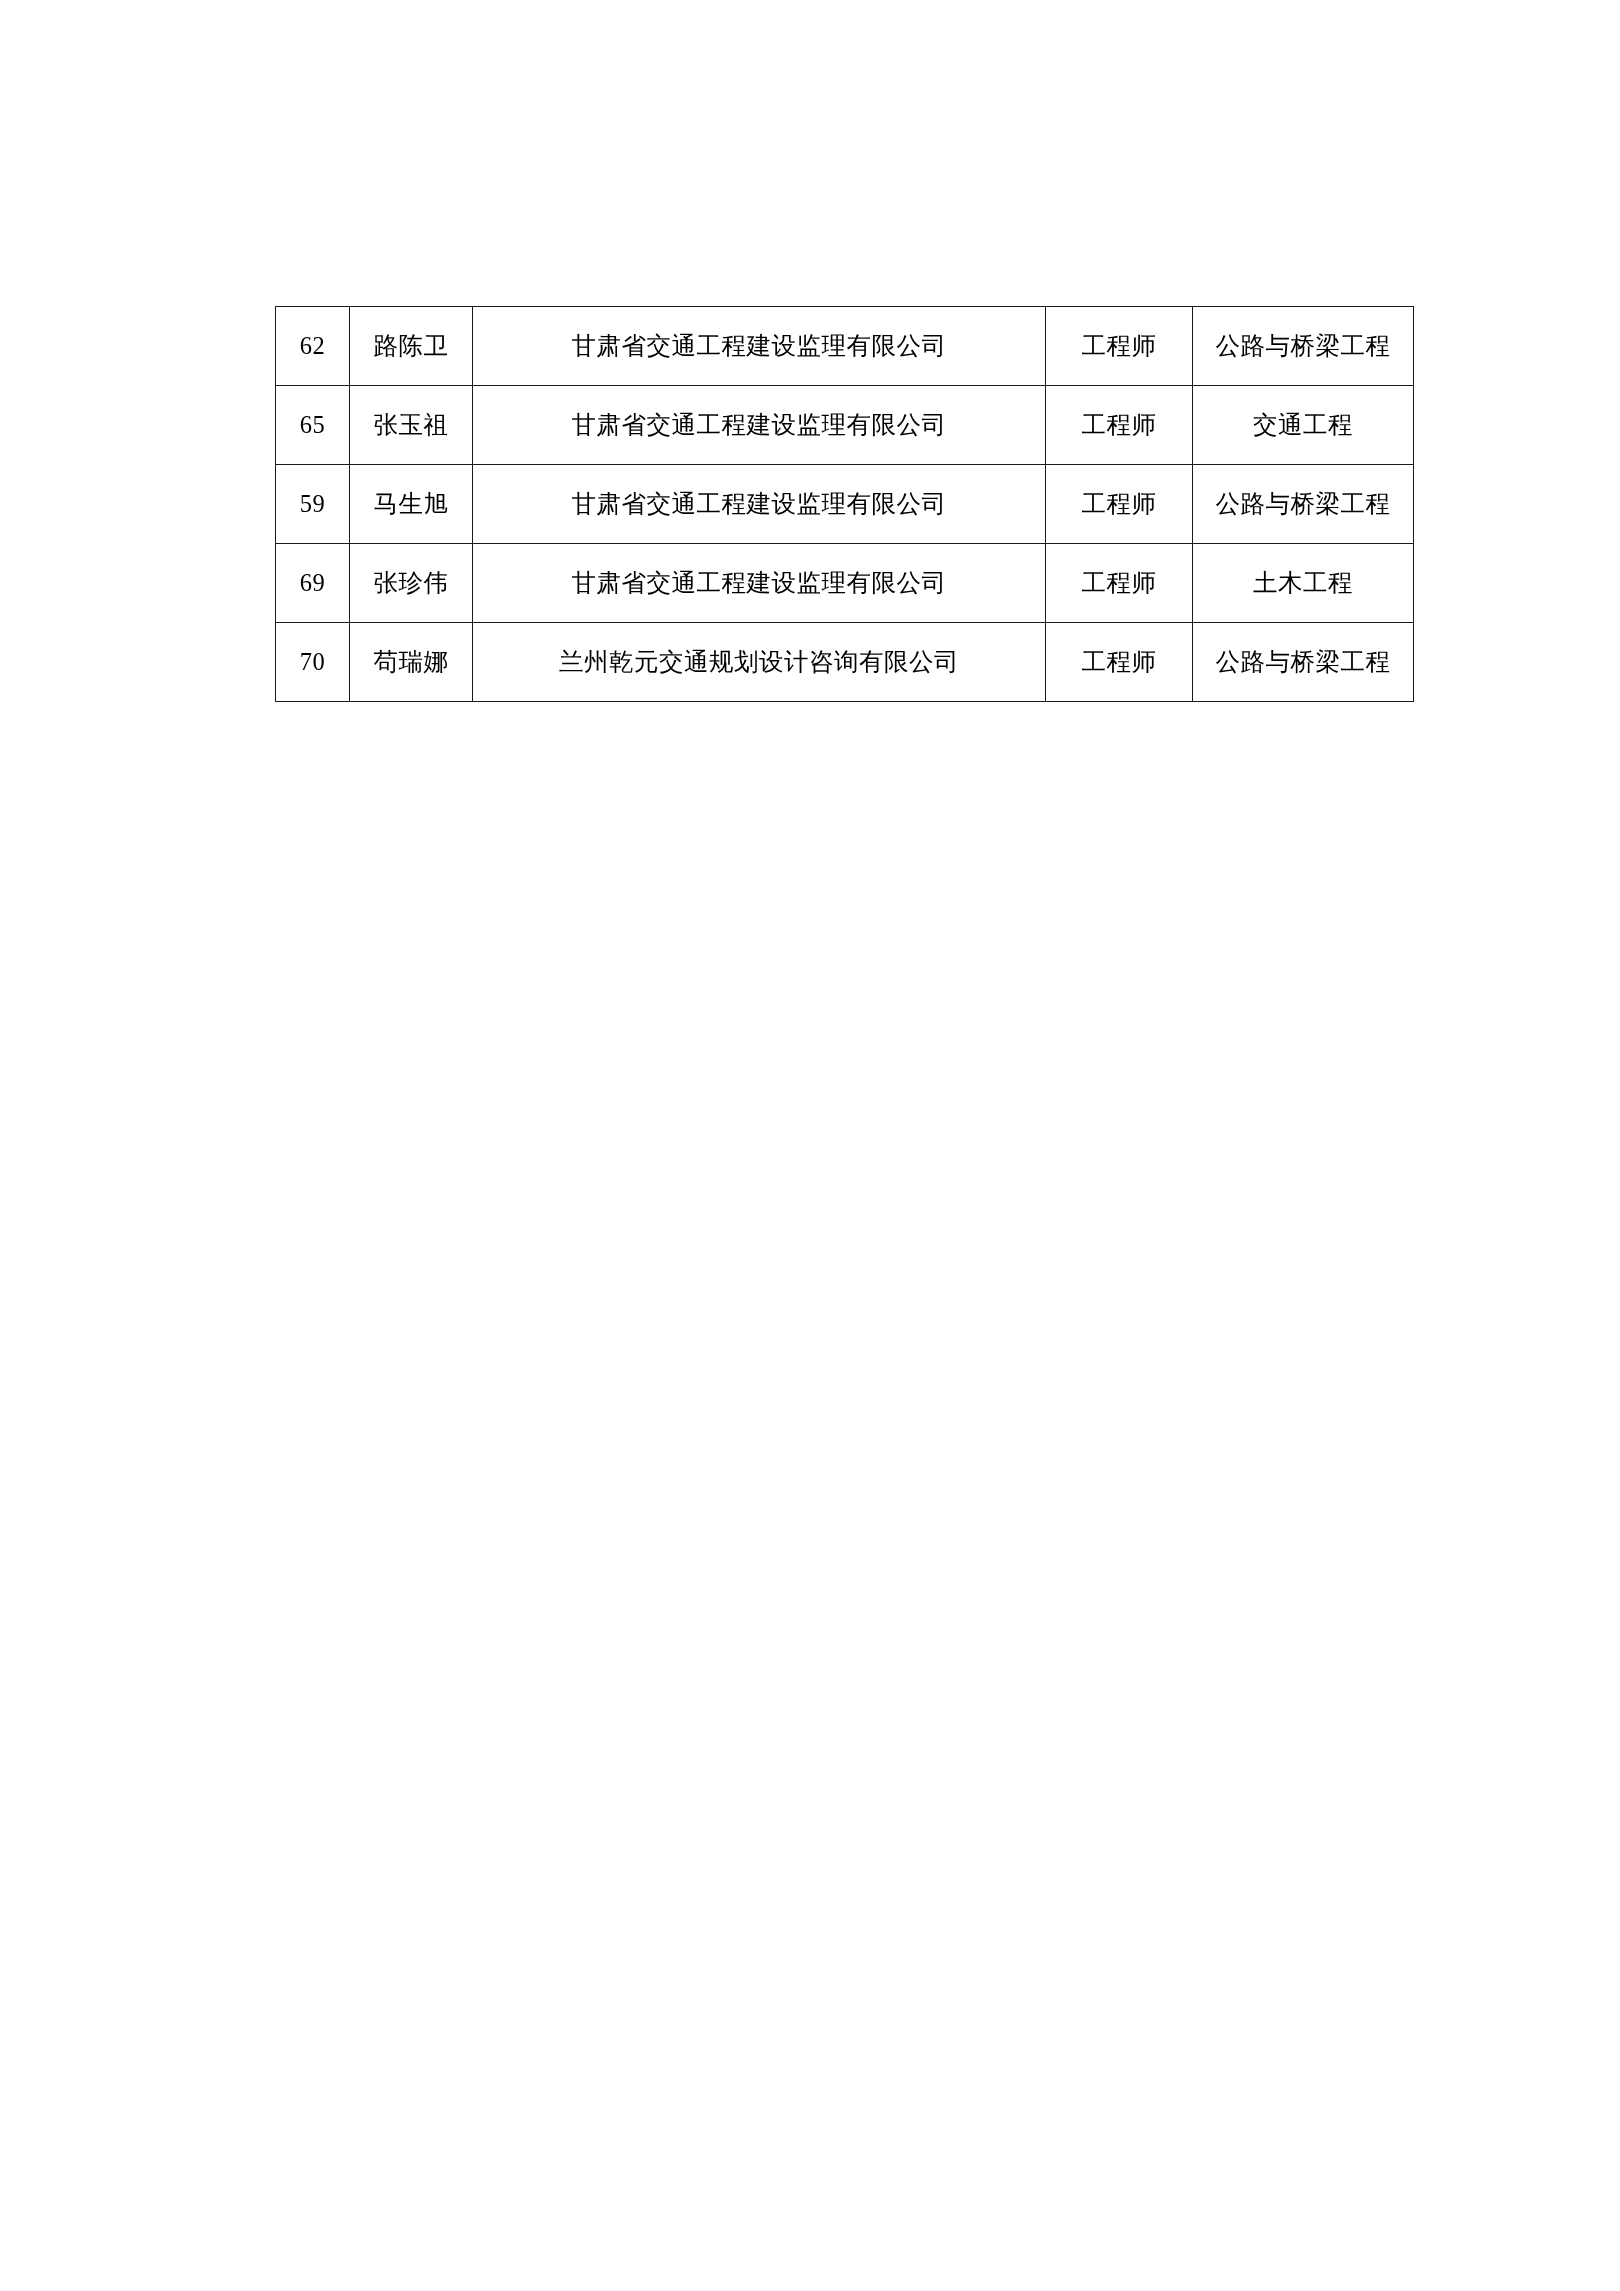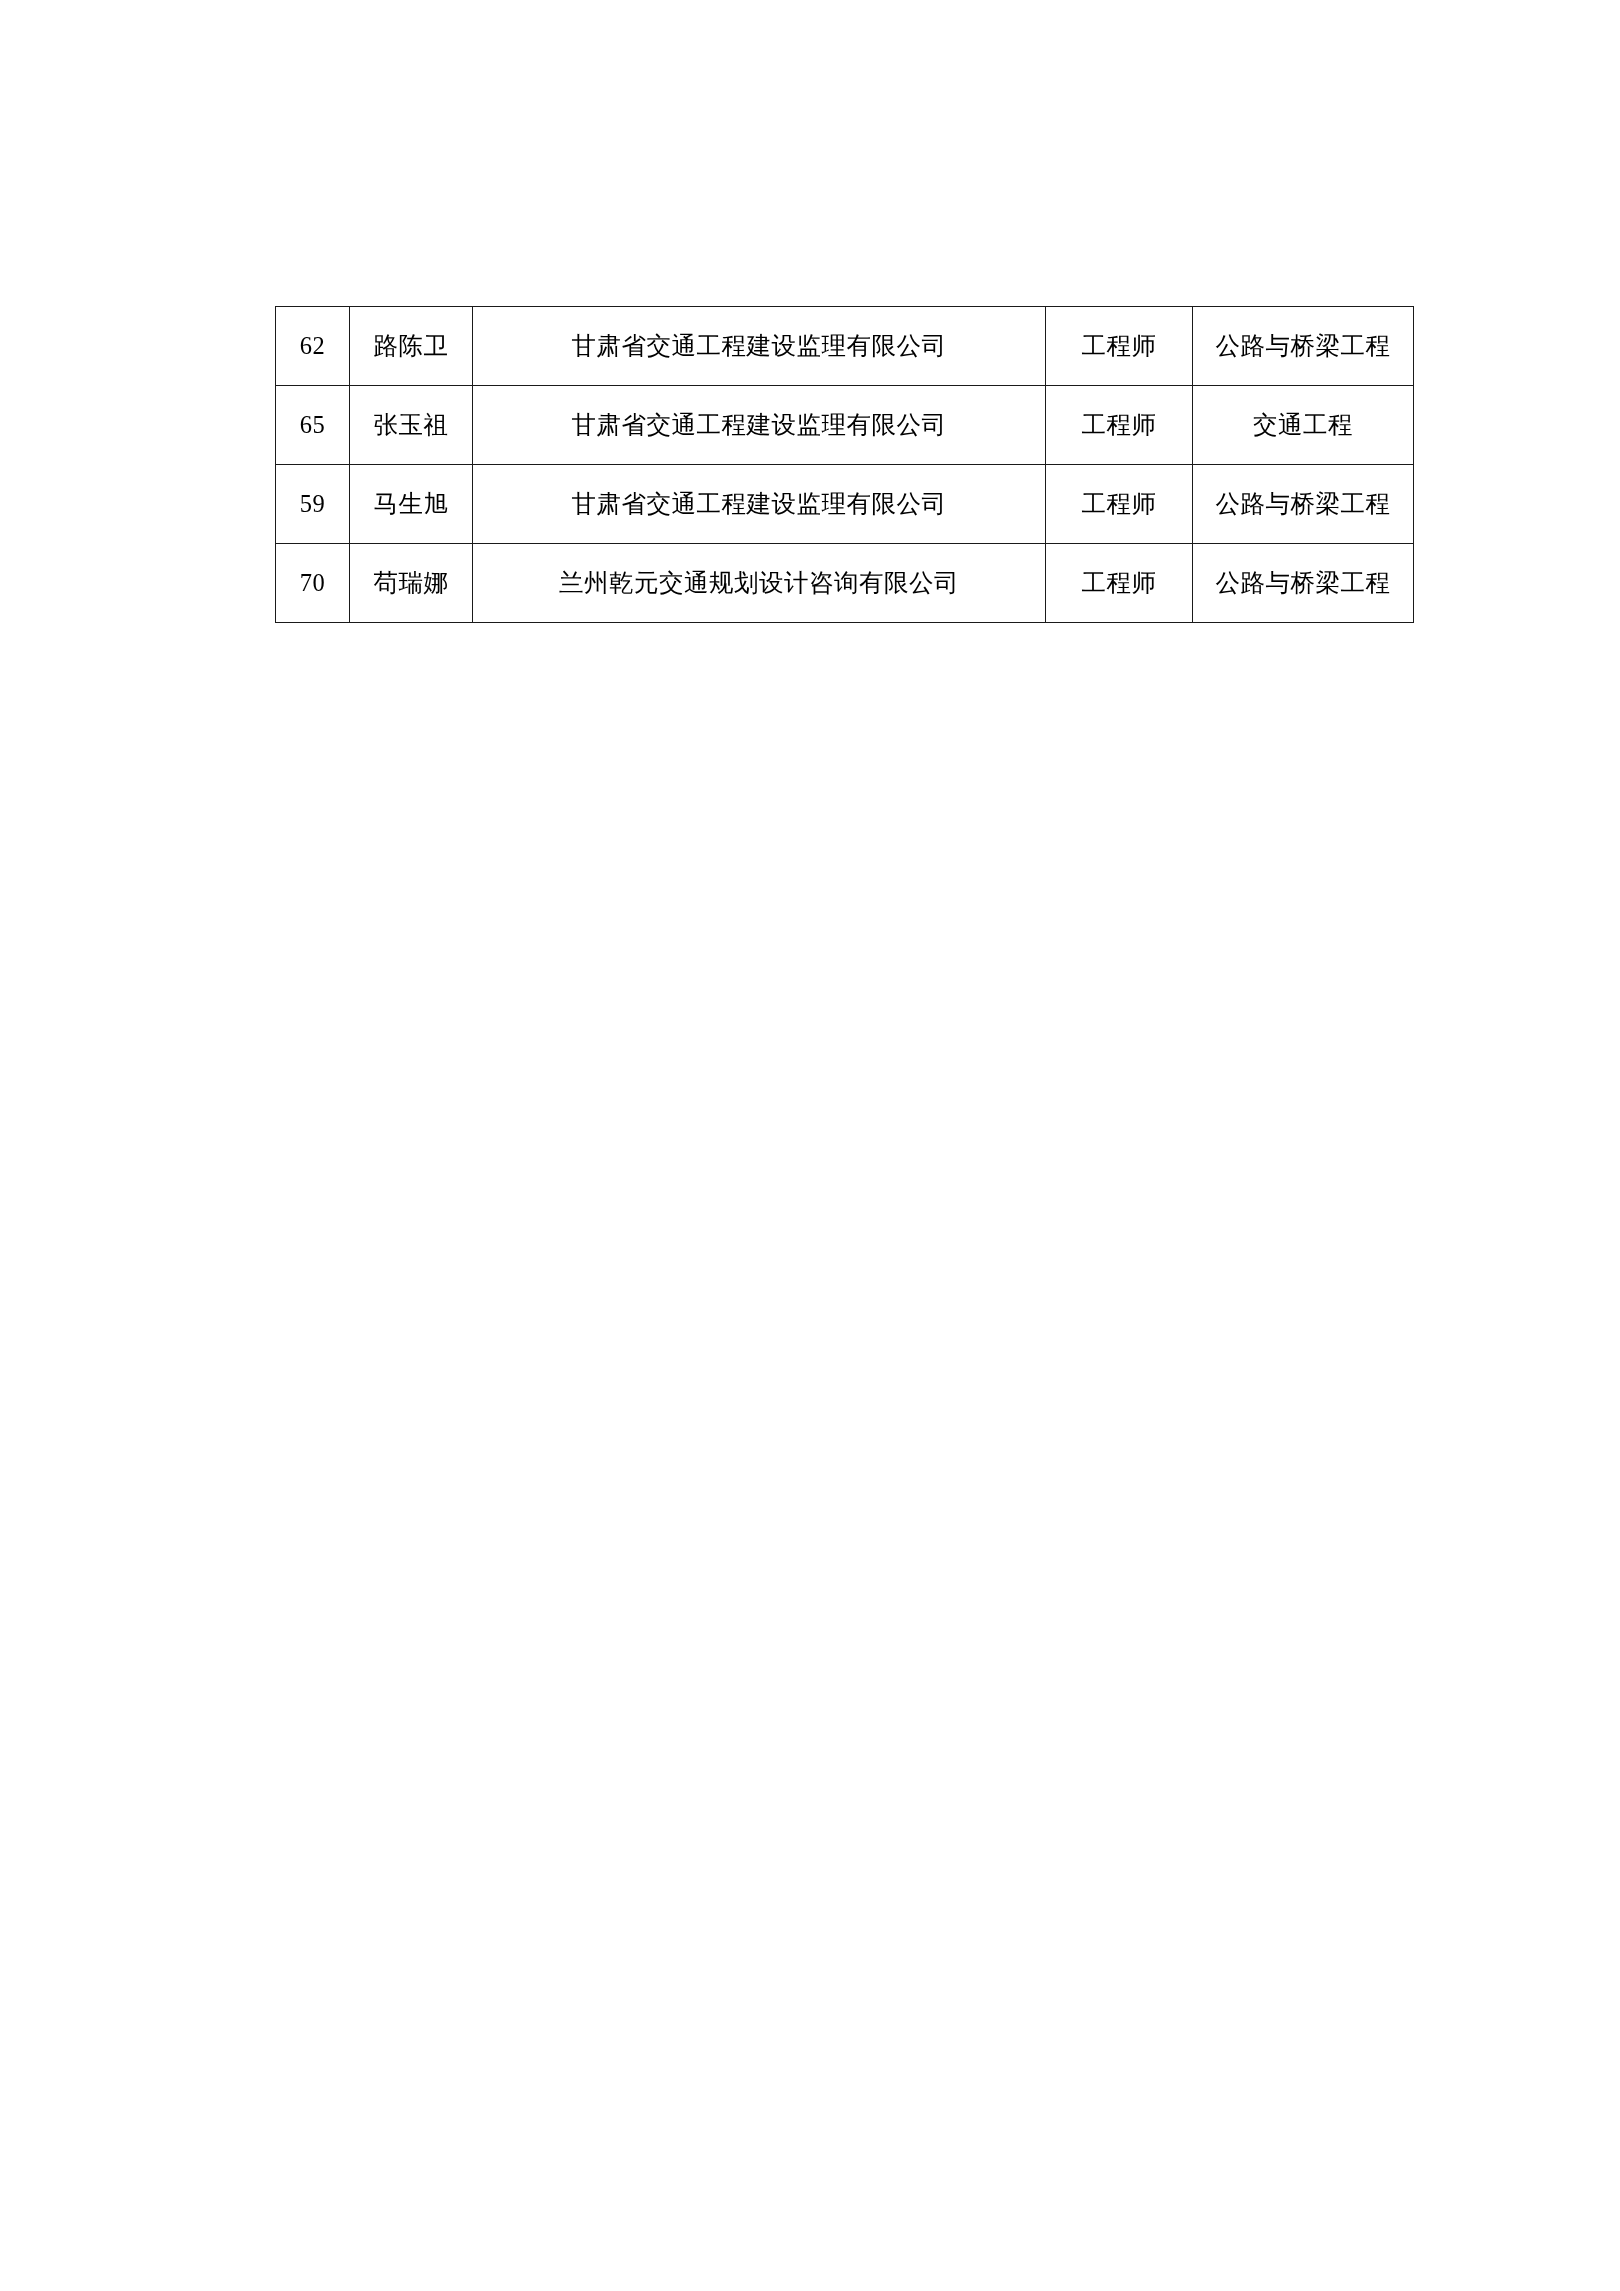--- a/index.html
+++ b/index.html
@@ -81,20 +81,27 @@
         <td class="cell-major">交通工程</td>
       </tr>
       <tr>
         <td class="cell-index">59</td>
         <td class="cell-name">马生旭</td>
         <td class="cell-company">甘肃省交通工程建设监理有限公司</td>
         <td class="cell-title">工程师</td>
         <td class="cell-major">公路与桥梁工程</td>
       </tr>
       <tr>
+        <td class="cell-index">69</td>
+        <td class="cell-name">张珍伟</td>
+        <td class="cell-company">甘肃省交通工程建设监理有限公司</td>
+        <td class="cell-title">工程师</td>
+        <td class="cell-major">土木工程</td>
+      </tr>
+      <tr>
         <td class="cell-index">70</td>
         <td class="cell-name">苟瑞娜</td>
         <td class="cell-company">兰州乾元交通规划设计咨询有限公司</td>
         <td class="cell-title">工程师</td>
         <td class="cell-major">公路与桥梁工程</td>
       </tr>
     </tbody>
   </table>
 </div>
 

